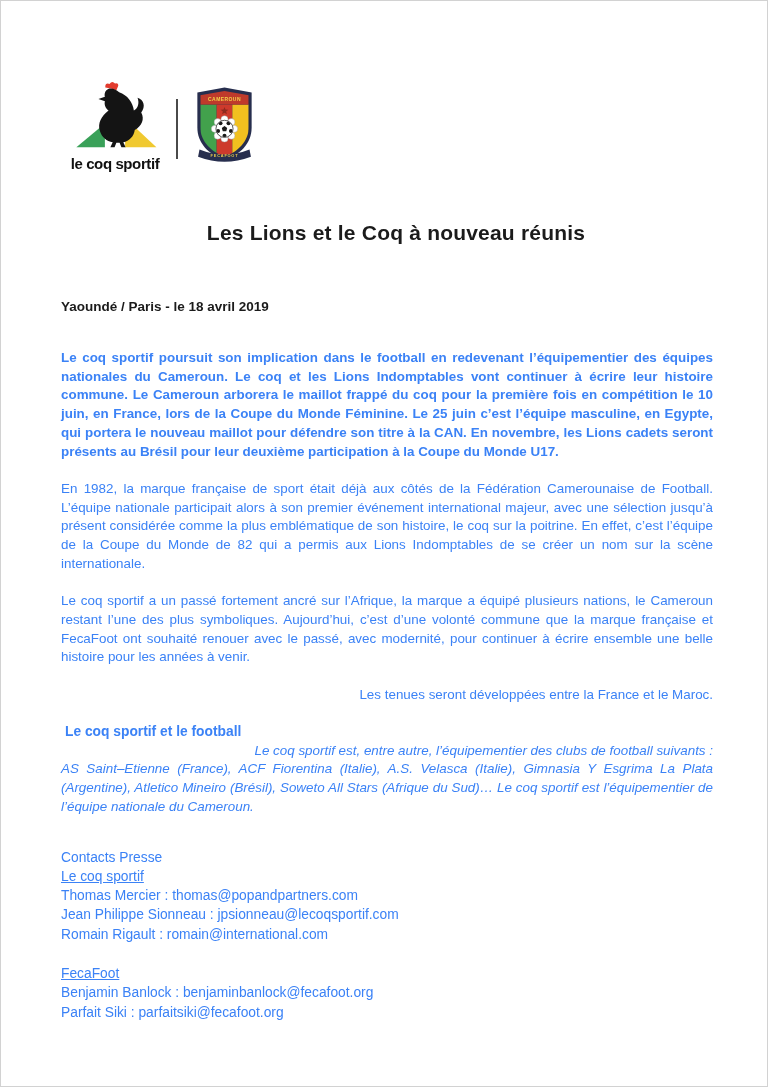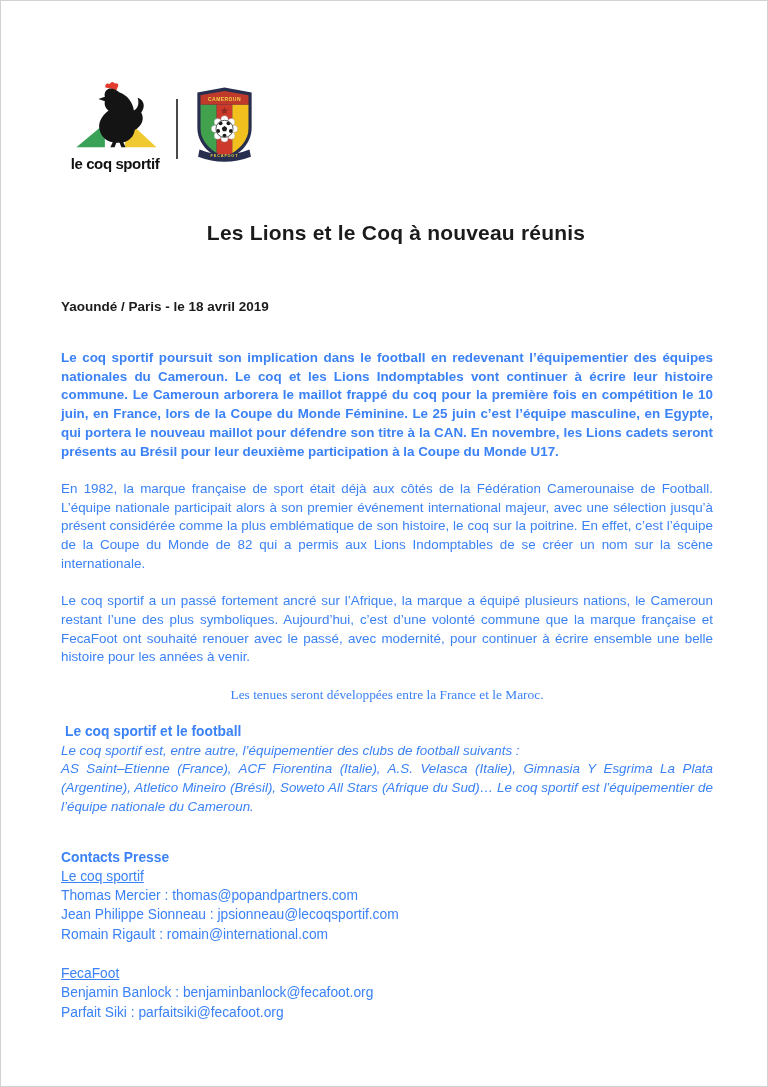--- a/index.html
+++ b/index.html
@@ -39,31 +39,31 @@
     font-size:13.5px;font-weight:700;color:#1b1b1b;
   }
 
   
   .doc-body{
     position:absolute;top:328px;left:60px;width:652px;
     font-size:13.4px;line-height:18.7px;color:#3b82f6;margin-top:20px;
   }
   .doc-body p{margin:0 0 18.7px 0;text-align:justify;}
   p.lead{font-weight:700;}
-  p.single-line{text-align:center;font-family:Liberation Serif, serif;}
+  p.single-line{text-align:right;}
   .subhead{
     font-weight:700;font-size:13.8px;
     padding-left:4px;margin:0;line-height:18.7px;
   }
-  .italic-line{font-style:italic;line-height:18.7px;text-align:left;}
+  .italic-line{font-style:italic;line-height:18.7px;text-align:right;}
   p.clubs{font-style:italic;margin-top:0;}
 
   
   .contacts{margin-top:31px;font-size:13.8px;line-height:19.3px;}
-  .contacts-heading{font-weight:700;margin-bottom:0;}
+  .contacts-heading{font-weight:400;margin-bottom:0;}
   .group-name{text-decoration:underline;}
   .contact-group.second{margin-top:20px;}
   .contact-line{white-space:nowrap;}
 </style>
 </head>
 <body>
 
 <div class="page">
 
   <header class="logos">

